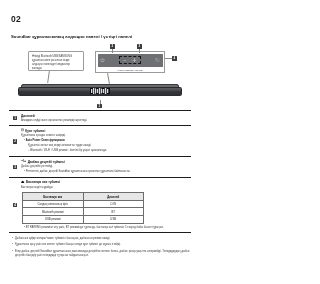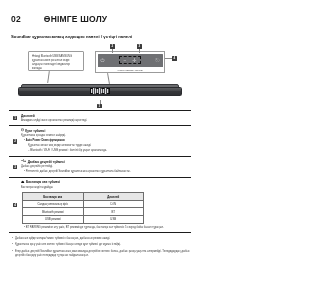--- a/index.html
+++ b/index.html
@@ -5,21 +5,21 @@
   html,body{margin:0;padding:0;}
   body{
     width:200px;height:284px;background:#ffffff;
     font-family:"Liberation Sans",sans-serif;
     color:#1a1a1a;overflow:hidden;position:relative;
   }
   .page{position:relative;width:200px;height:284px;padding:0;}
 
   
   .chapter{
-    display:flex;align-items:baseline;gap:23px;
+    display:flex;align-items:baseline;gap:3px;
     margin:14px 0 0 11px;
   }
   .chapter-num{font-size:8.5px;font-weight:bold;letter-spacing:.2px;}
   .chapter-title{font-size:8.5px;font-weight:bold;letter-spacing:.2px;}
 
   .subtitle{
     margin:10px 0 0 11px;font-size:4.2px;font-weight:bold;
     letter-spacing:.05px;color:#111;
   }
 
@@ -129,21 +129,20 @@
   }
   .bullet{flex:0 0 auto;color:#3b3b3b;}
 </style>
 </head>
 <body>
 
 <div class="page">
 
   <div class="chapter">
     <span class="chapter-num">02</span>
-    <span class="chapter-title">ӨНІМГЕ ШОЛУ</span>
   </div>
   <div class="subtitle">Soundbar құрылысының алдыңғы панелі / үстіңгі панелі</div>
 
   <div class="figure">
 
     <div class="callout callout-left">
       <p>Өнімді Bluetooth/USB/SAMSUNG құрылғысымен қосылған кезде алдыңғы панельдегі индикатор жанады.</p>
     </div>
 
     <div class="panelbox">

